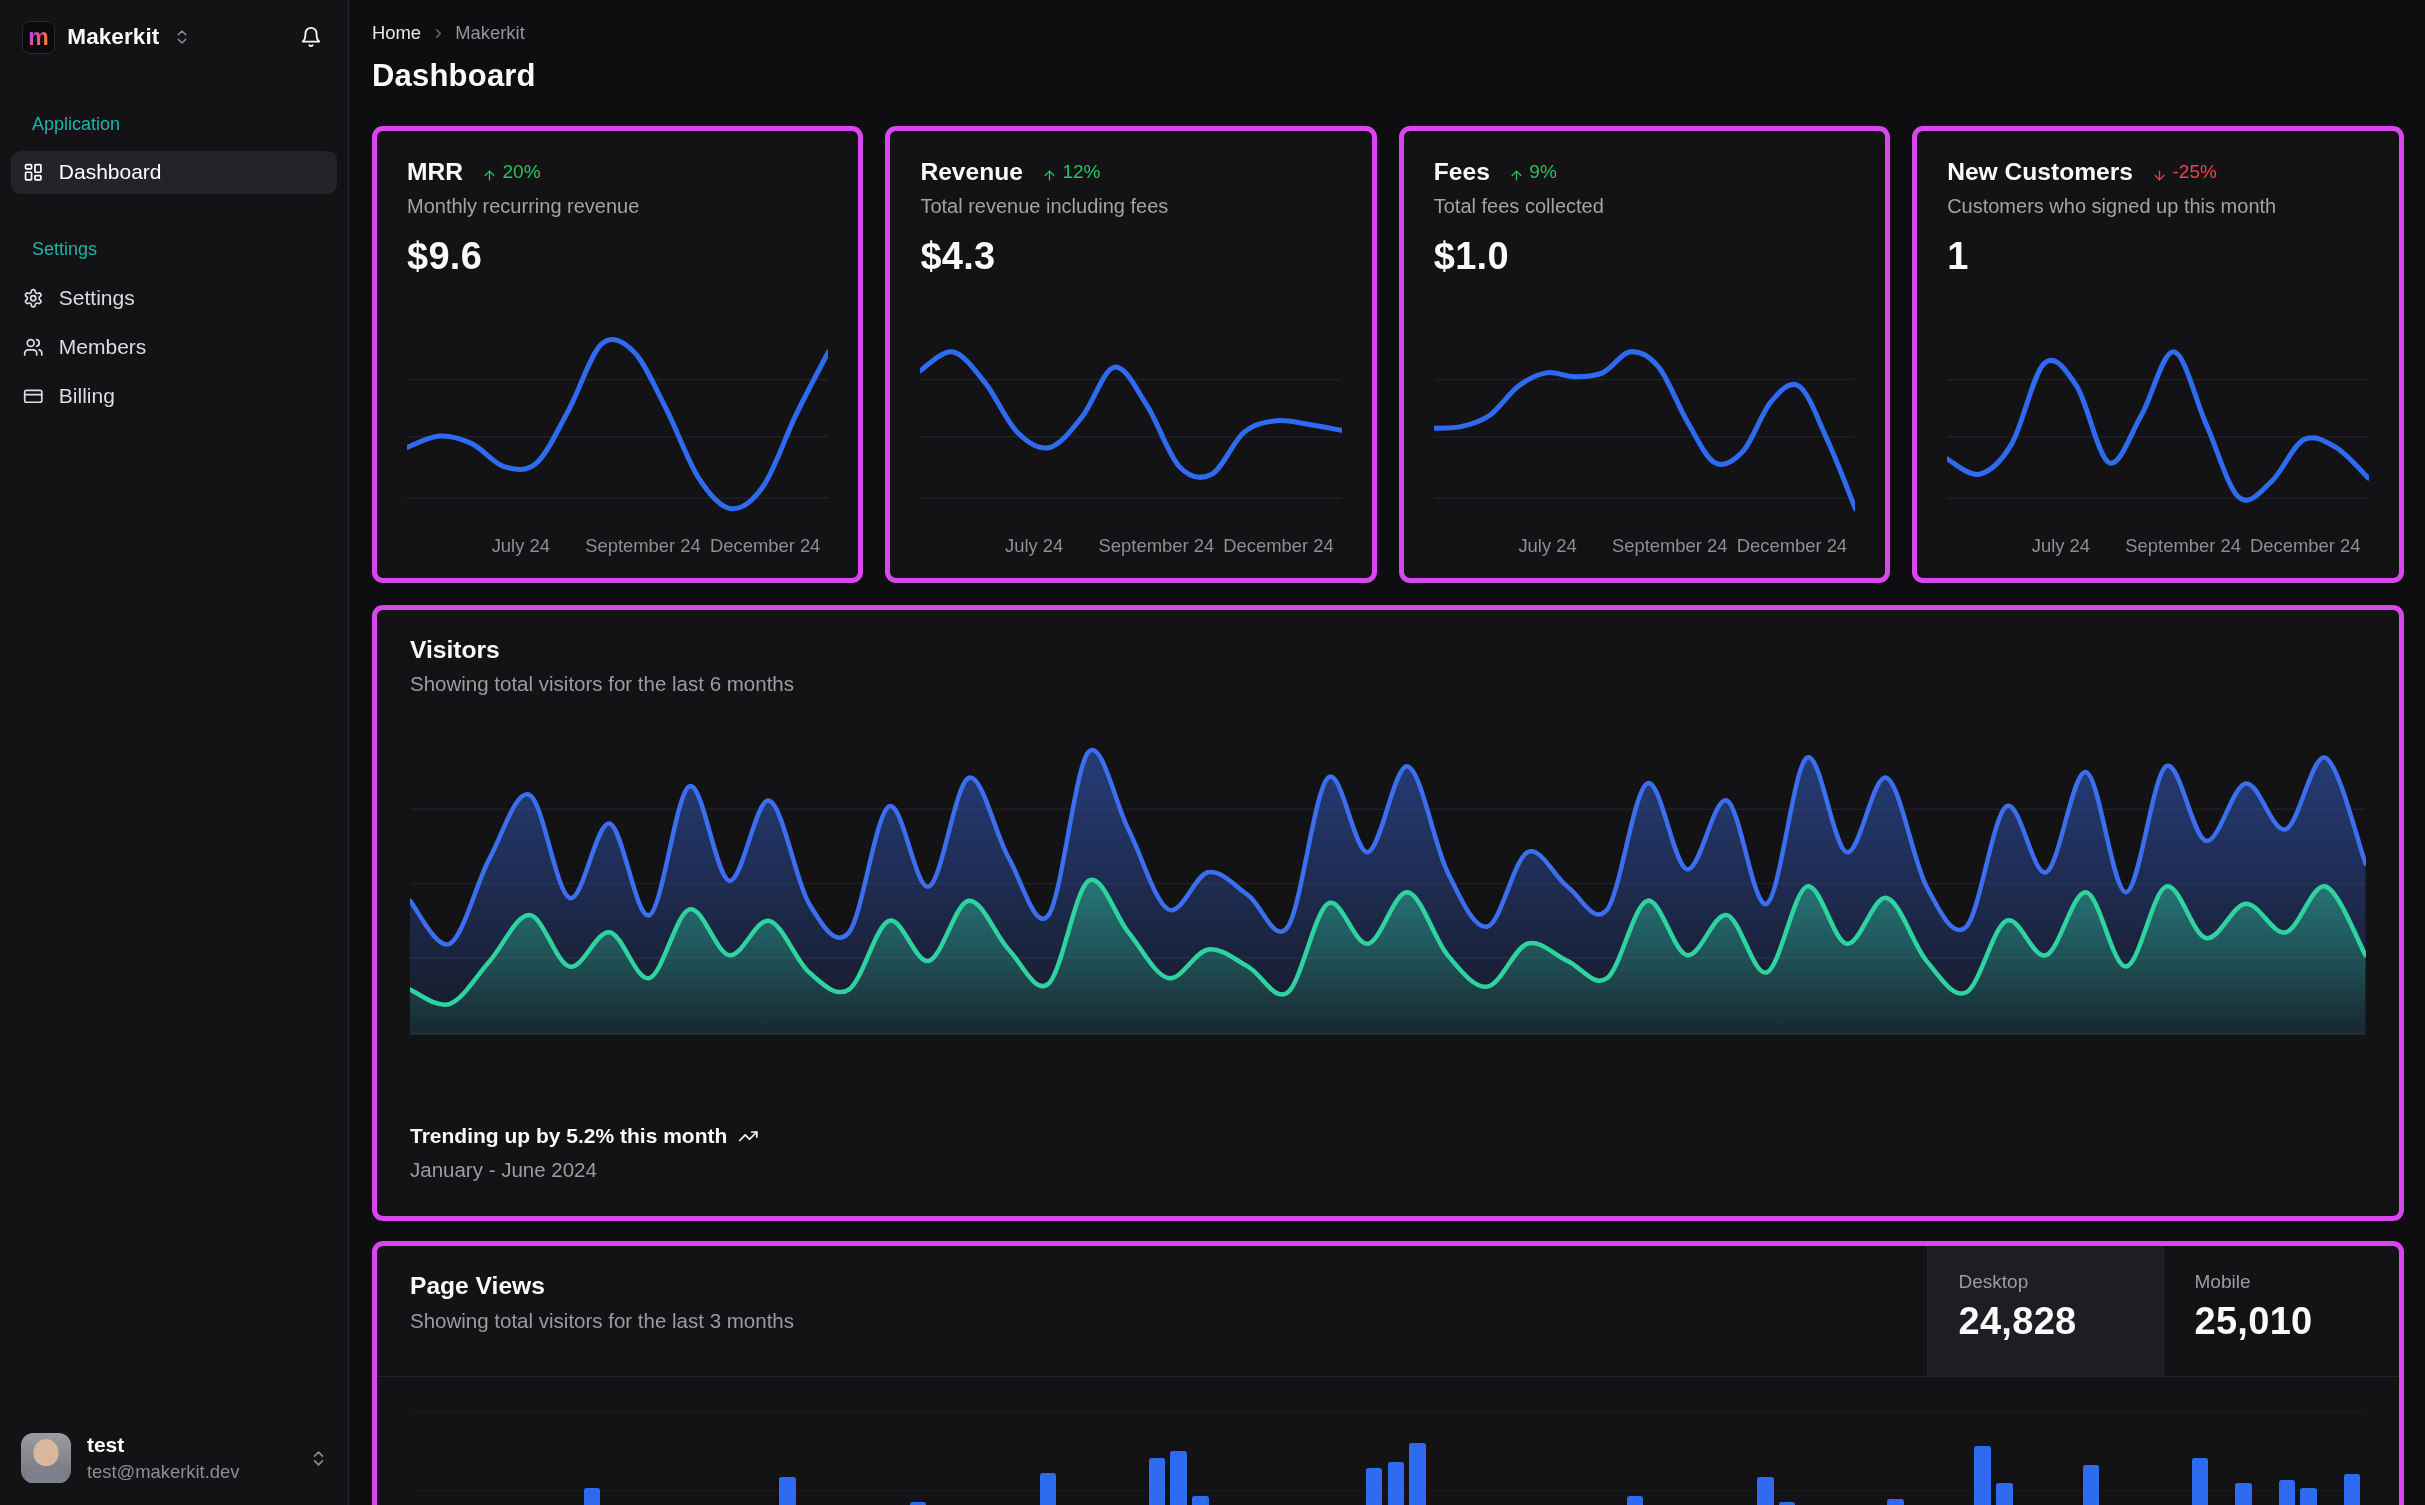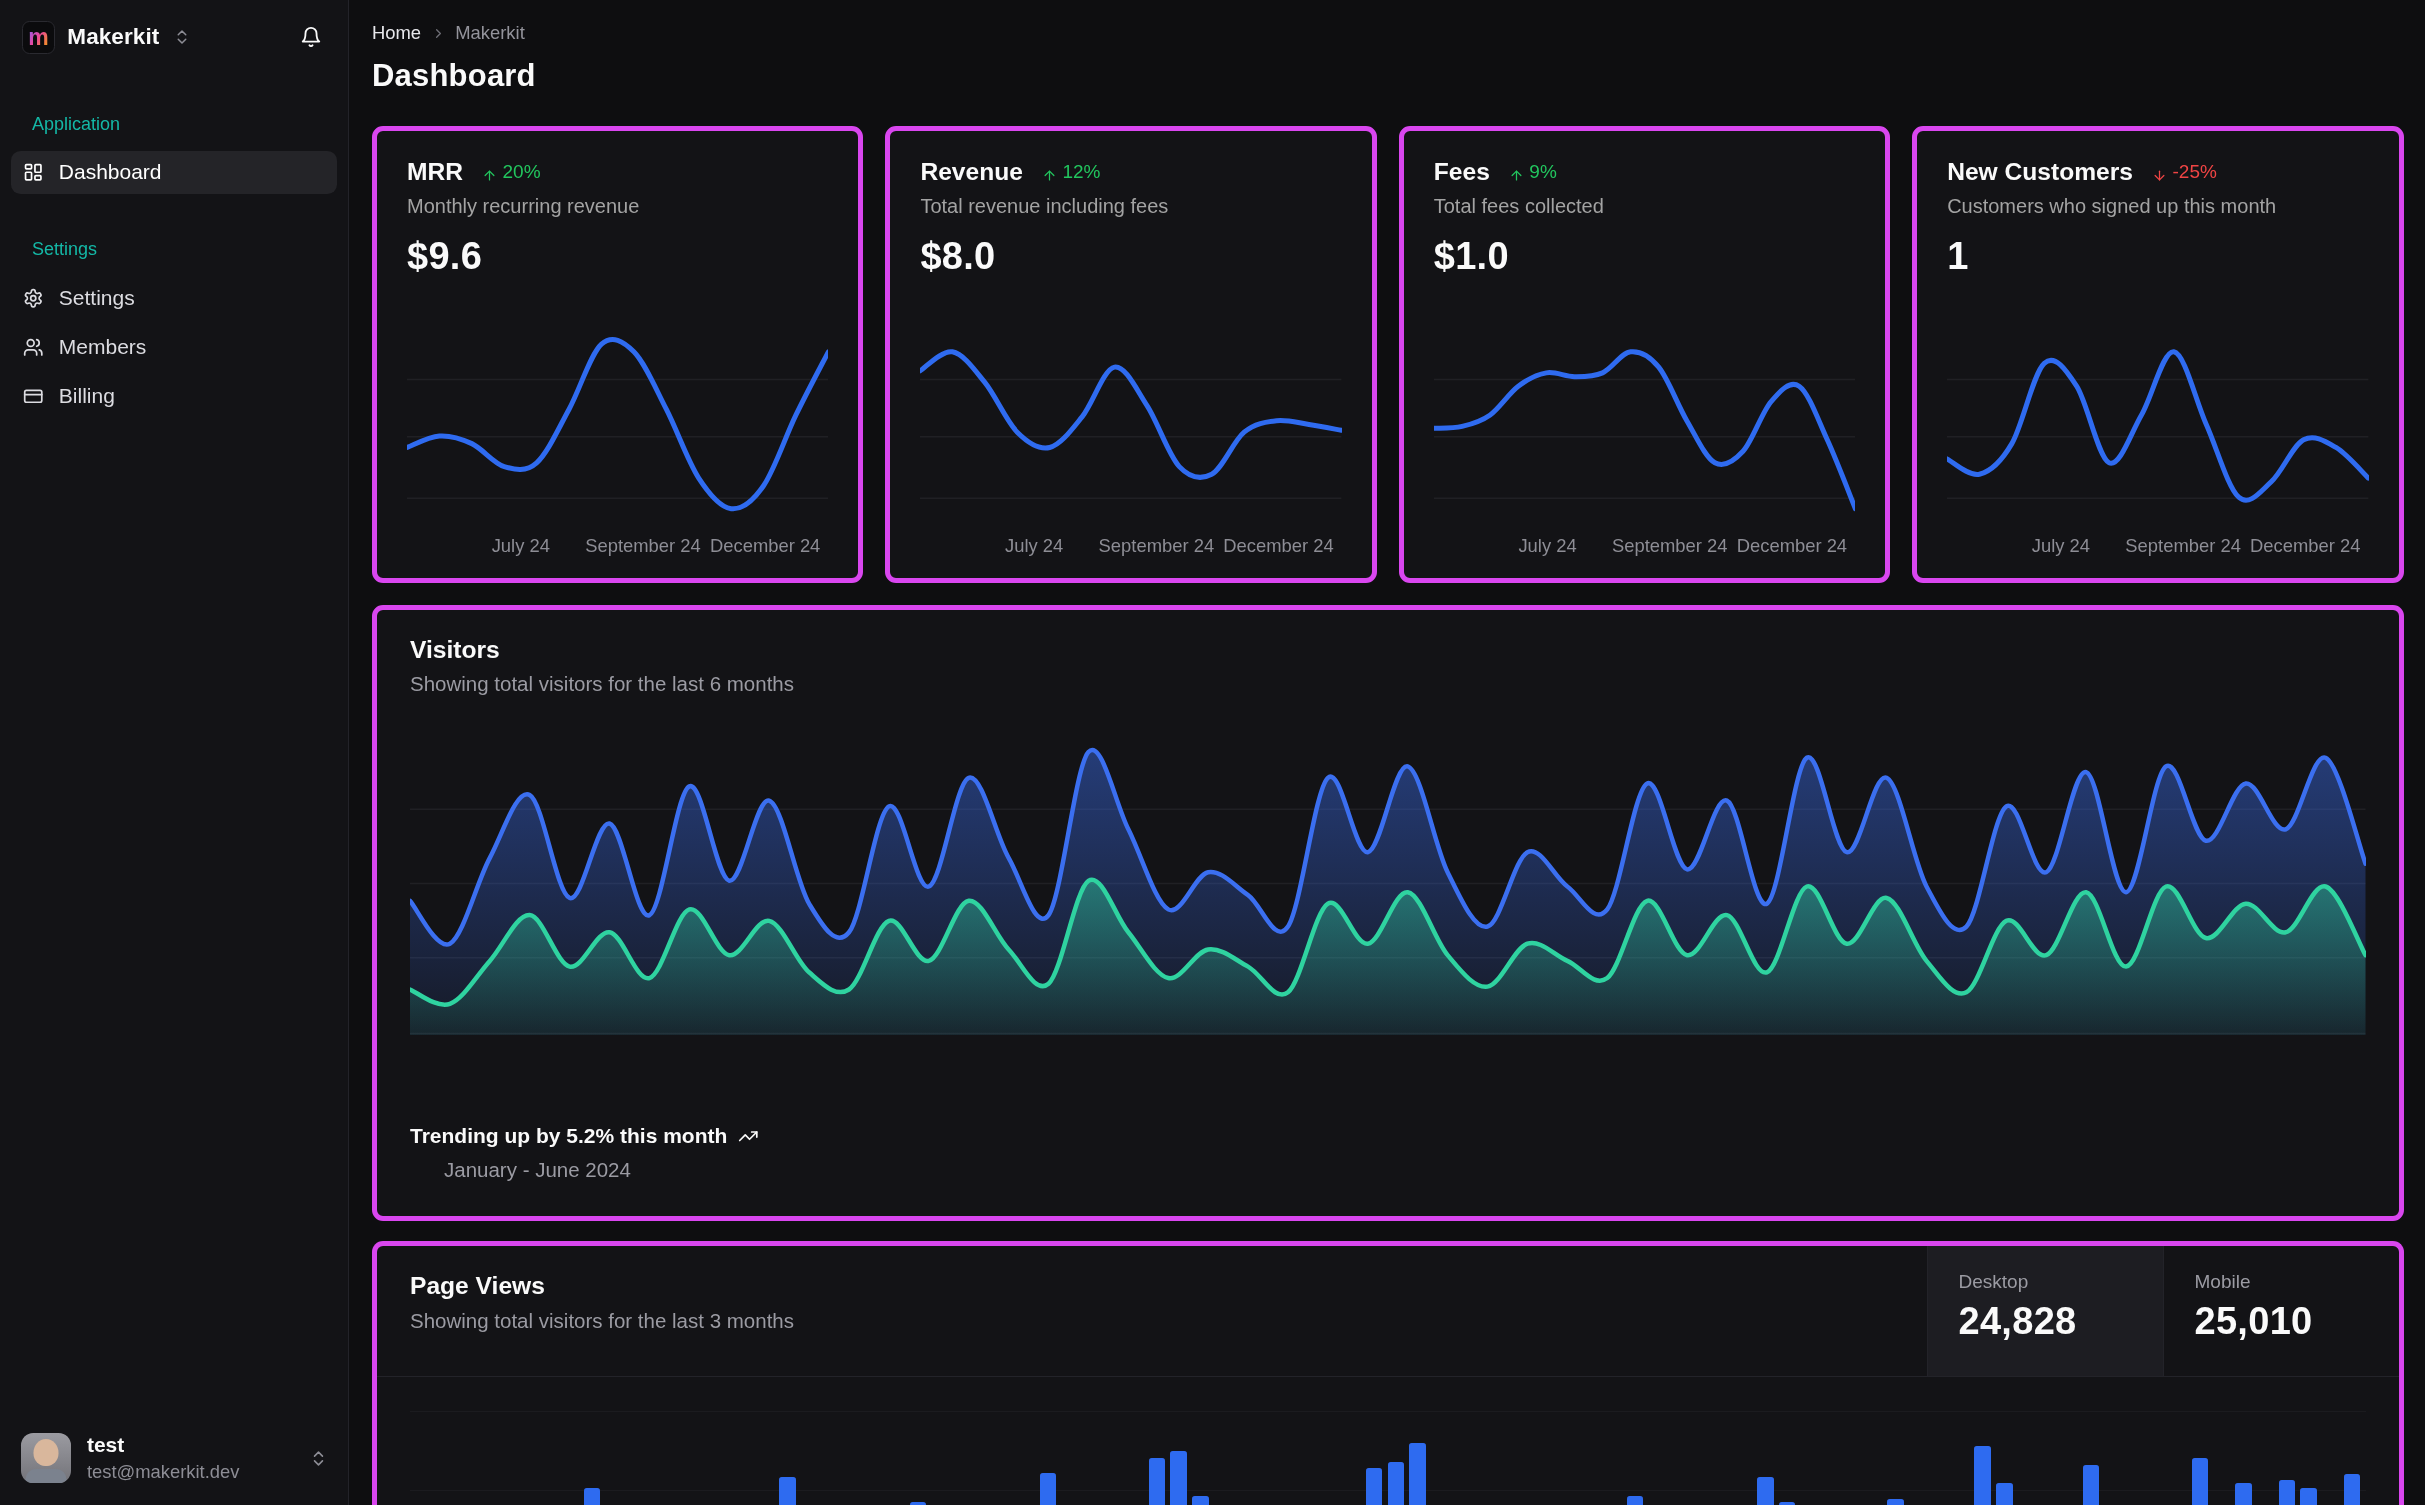--- a/index.html
+++ b/index.html
@@ -74,21 +74,21 @@
   .spark-labels span { position:absolute; transform:translateX(-50%); white-space:nowrap; }
   .sl1 { left:27%; } .sl2 { left:56%; } .sl3 { left:85%; }
 
   
   .visitors-card { margin-top:22.5px; padding:26px 33px 34px; }
   .v-title { font-size:24.6px; font-weight:600; }
   .v-sub { margin-top:8.2px; font-size:20.5px; color:#9b9ba3; }
   svg.visitors { display:block; width:100%; height:297px; margin-top:42px; }
   .trend { margin-top:89px; display:flex; align-items:center; gap:11px; font-size:21px; font-weight:600; }
   .trend .ico { color:#fafafa; }
-  .period { margin-top:9.6px; font-size:20.5px; color:#9b9ba3;margin-left:34px; }
+  .period { margin-top:9.6px; font-size:20.5px; color:#9b9ba3; }
 
   
   .pv-card { margin-top:20.5px; border-radius:11px 11px 0 0; border-bottom:none; height:355px; overflow:hidden; }
   .pv-head { display:flex; align-items:stretch; height:131px; border-bottom:1px solid #232329; }
   .pv-left { flex:1; padding:26px 33px; }
   .pv-title { font-size:24.6px; font-weight:600; }
   .pv-sub { margin-top:8.2px; font-size:20.5px; color:#9b9ba3; }
   .pv-stat { width:236px; border-left:1px solid #232329; padding:24.6px 0 0 31px; }
   .pv-stat.active { background:#1d1d22; }
   .pv-stat-label { font-size:19px; color:#9b9ba3; }
@@ -224,21 +224,21 @@
           <span class="card-title">Revenue</span>
           <span class="badge up">
             <svg class="ico" width="15" height="15" viewBox="0 0 24 24">
                 <path d="M12 19V5"></path>
                 <path d="m5 12 7-7 7 7"></path>
               </svg>
             <span>12%</span>
           </span>
         </div>
         <div class="card-sub">Total revenue including fees</div>
-        <div class="card-value">$8.0</div>
+        <div class="card-value">$4.3</div>
         <div class="spark-wrap">
           <svg class="spark" viewBox="0 0 640 300" preserveAspectRatio="none">
               <line x1="0" x2="640" y1="84.00000000000001" y2="84.00000000000001" stroke="#202024" stroke-width="1.5" vector-effect="non-scaling-stroke"></line>
               <line x1="0" x2="640" y1="168.00000000000003" y2="168.00000000000003" stroke="#202024" stroke-width="1.5" vector-effect="non-scaling-stroke"></line>
               <line x1="0" x2="640" y1="258" y2="258" stroke="#202024" stroke-width="1.5" vector-effect="non-scaling-stroke"></line>
               <path d="M0,71.6C8.205128205128206,66.93333333333332 32.82051282051282,40.79999999999999 49.23076923076923,43.599999999999994C65.64102564102565,46.4 82.05128205128206,68.80000000000001 98.46153846153847,88.4C114.87179487179488,108 131.28205128205127,145.33333333333331 147.69230769230768,161.2C164.1025641025641,177.06666666666666 180.51282051282053,187.33333333333331 196.92307692307693,183.6C213.33333333333334,179.86666666666667 229.74358974358975,158.39999999999998 246.15384615384616,138.79999999999998C262.56410256410254,119.19999999999999 278.97435897435895,68.8 295.38461538461536,66C311.79487179487177,63.2 328.20512820512823,97.73333333333333 344.61538461538464,122C361.02564102564105,146.26666666666665 377.43589743589746,194.79999999999998 393.84615384615387,211.6C410.2564102564103,228.4 426.6666666666667,231.20000000000002 443.0769230769231,222.8C459.4871794871795,214.4 475.8974358974359,174.26666666666665 492.3076923076923,161.2C508.71794871794873,148.13333333333333 525.1282051282052,146.26666666666668 541.5384615384615,144.4C557.9487179487179,142.53333333333333 574.3589743589744,147.66666666666666 590.7692307692307,150C607.1794871794871,152.33333333333334 631.7948717948718,157 640,158.4" fill="none" stroke="#2f6bf0" stroke-width="5" vector-effect="non-scaling-stroke" stroke-linecap="round" stroke-linejoin="round"></path>
             </svg>
           <div class="spark-labels">
             <span class="sl1">July 24</span>
               <span class="sl2">September 24</span>

